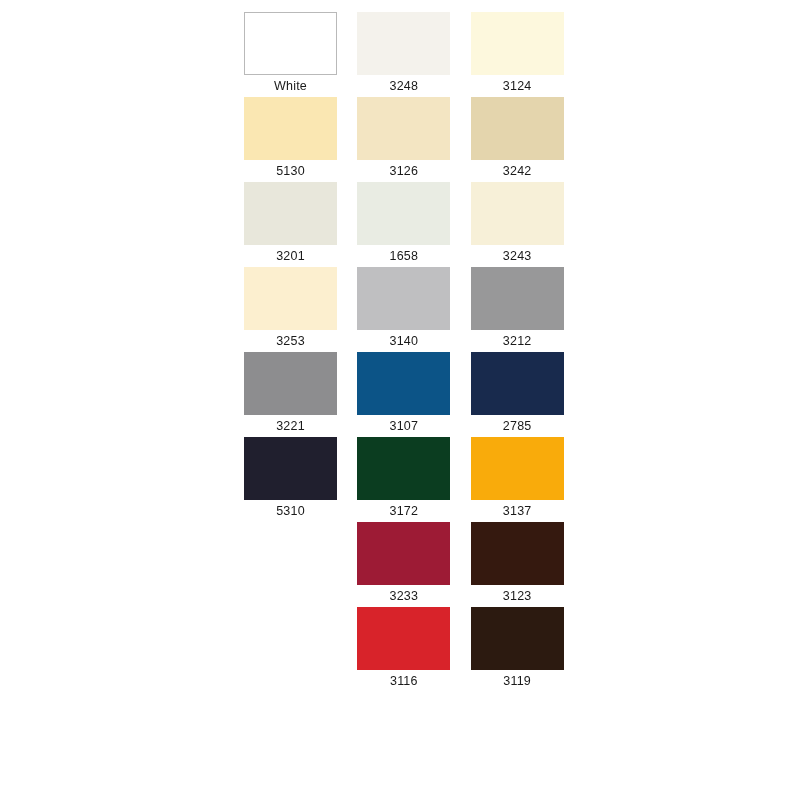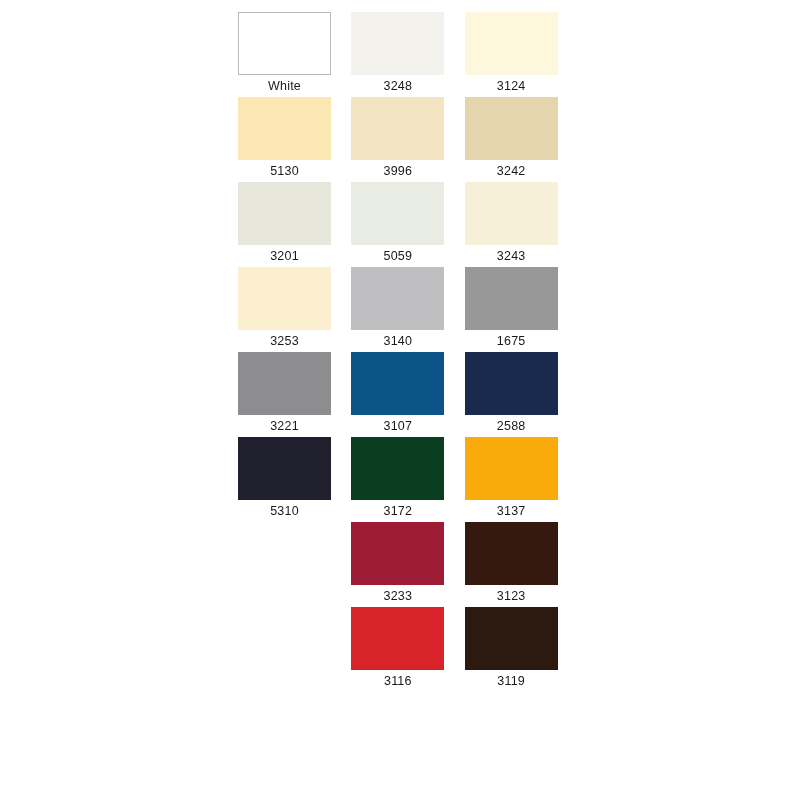--- a/index.html
+++ b/index.html
@@ -14,21 +14,21 @@
     overflow: hidden;
   }
   .chart-wrap {
     position: relative;
     width: 800px;
     height: 800px;
     background: #ffffff;
   }
   .palette-grid {
     position: absolute;
-    left: 238px;
+    left: 244px;
     top: 12px;
     width: 320px;
     display: grid;
     grid-template-columns: repeat(3, 1fr);
     column-gap: 20px;
     row-gap: 0px;
   }
   .swatch-cell {
     width: 93px;
     height: 85px;
@@ -74,61 +74,61 @@
       <div class="swatch-cell">
         <span class="swatch-chip" style="background: rgb(253, 248, 221);"></span>
         <span class="swatch-label">3124</span>
       </div>
       <div class="swatch-cell">
         <span class="swatch-chip" style="background: rgb(250, 231, 178);"></span>
         <span class="swatch-label">5130</span>
       </div>
       <div class="swatch-cell">
         <span class="swatch-chip" style="background: rgb(243, 229, 194);"></span>
-        <span class="swatch-label">3996</span>
+        <span class="swatch-label">3126</span>
       </div>
       <div class="swatch-cell">
         <span class="swatch-chip" style="background: rgb(228, 213, 173);"></span>
         <span class="swatch-label">3242</span>
       </div>
       <div class="swatch-cell">
         <span class="swatch-chip" style="background: rgb(232, 231, 219);"></span>
         <span class="swatch-label">3201</span>
       </div>
       <div class="swatch-cell">
         <span class="swatch-chip" style="background: rgb(233, 236, 227);"></span>
-        <span class="swatch-label">5059</span>
+        <span class="swatch-label">1658</span>
       </div>
       <div class="swatch-cell">
         <span class="swatch-chip" style="background: rgb(247, 240, 216);"></span>
         <span class="swatch-label">3243</span>
       </div>
       <div class="swatch-cell">
         <span class="swatch-chip" style="background: rgb(252, 239, 207);"></span>
         <span class="swatch-label">3253</span>
       </div>
       <div class="swatch-cell">
         <span class="swatch-chip" style="background: rgb(191, 191, 193);"></span>
         <span class="swatch-label">3140</span>
       </div>
       <div class="swatch-cell">
         <span class="swatch-chip" style="background: rgb(152, 152, 153);"></span>
-        <span class="swatch-label">1675</span>
+        <span class="swatch-label">3212</span>
       </div>
       <div class="swatch-cell">
         <span class="swatch-chip" style="background: rgb(141, 141, 143);"></span>
         <span class="swatch-label">3221</span>
       </div>
       <div class="swatch-cell">
         <span class="swatch-chip" style="background: rgb(12, 84, 135);"></span>
         <span class="swatch-label">3107</span>
       </div>
       <div class="swatch-cell">
         <span class="swatch-chip" style="background: rgb(24, 42, 77);"></span>
-        <span class="swatch-label">2588</span>
+        <span class="swatch-label">2785</span>
       </div>
       <div class="swatch-cell">
         <span class="swatch-chip" style="background: rgb(32, 31, 46);"></span>
         <span class="swatch-label">5310</span>
       </div>
       <div class="swatch-cell">
         <span class="swatch-chip" style="background: rgb(11, 61, 32);"></span>
         <span class="swatch-label">3172</span>
       </div>
       <div class="swatch-cell">

